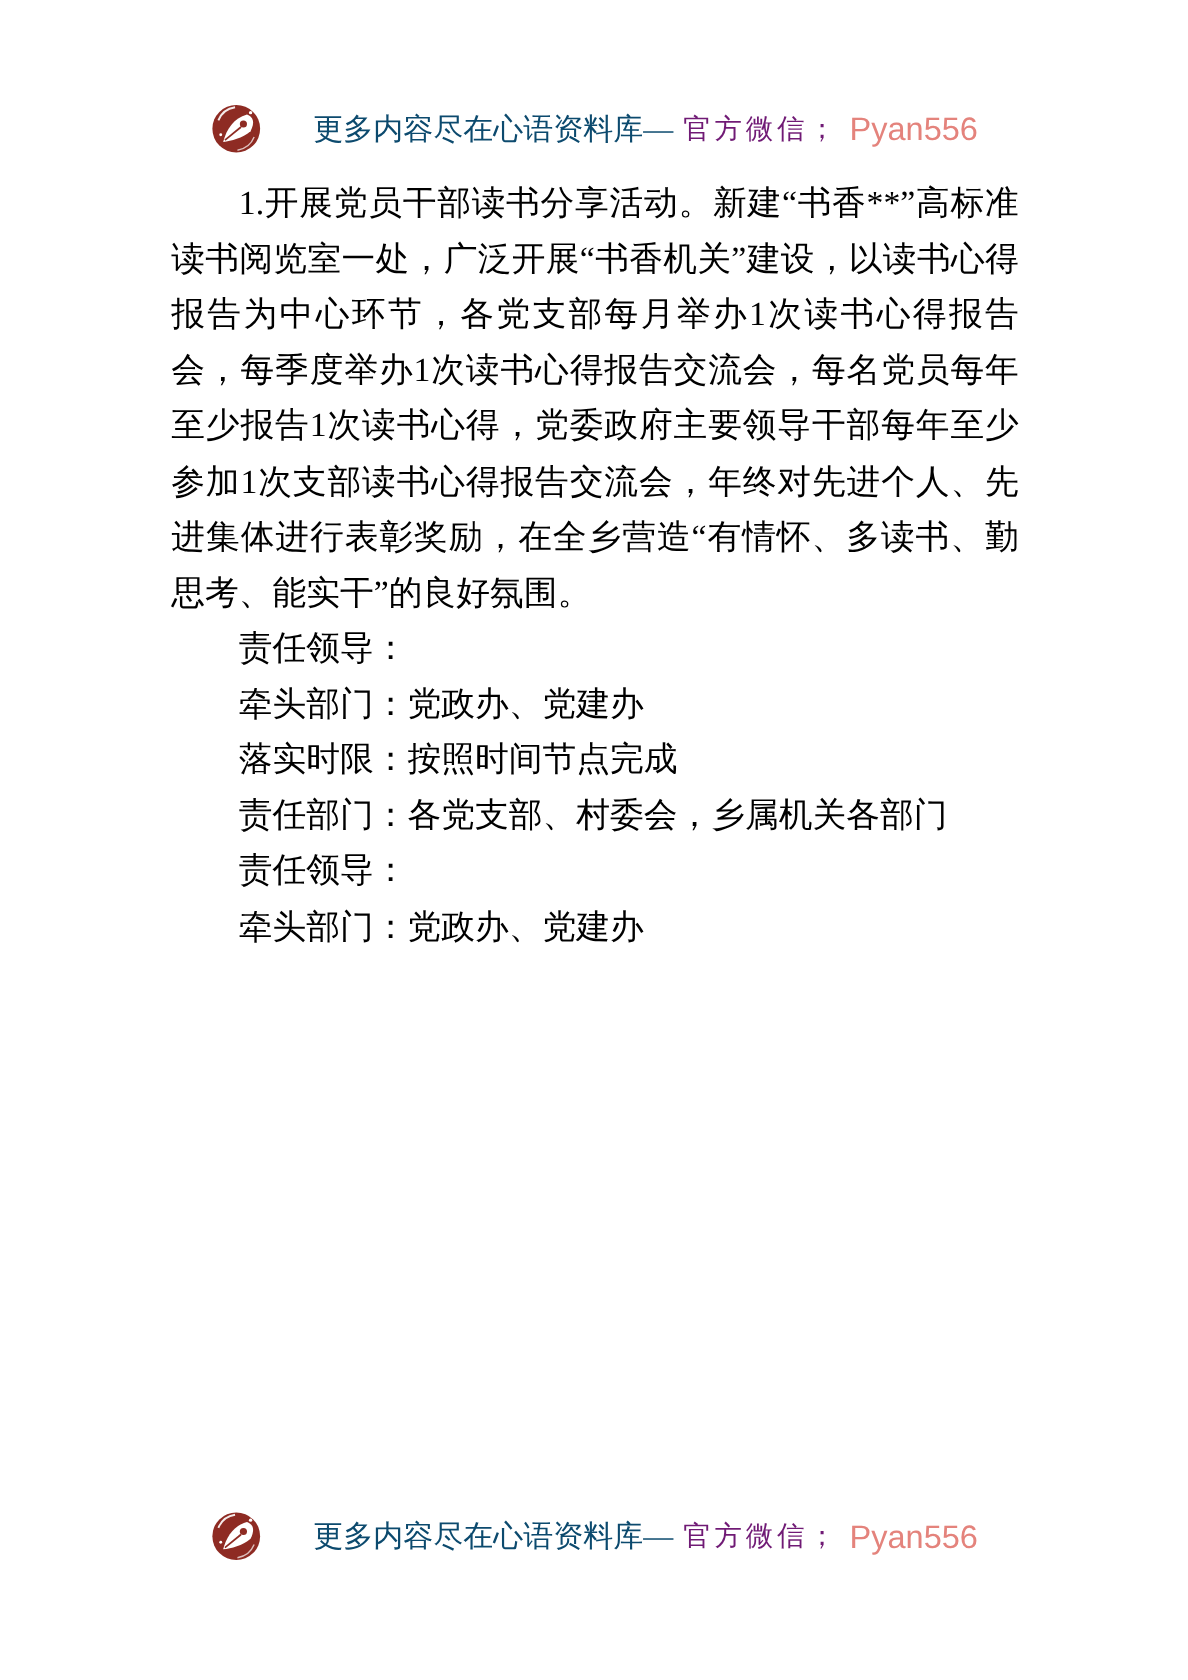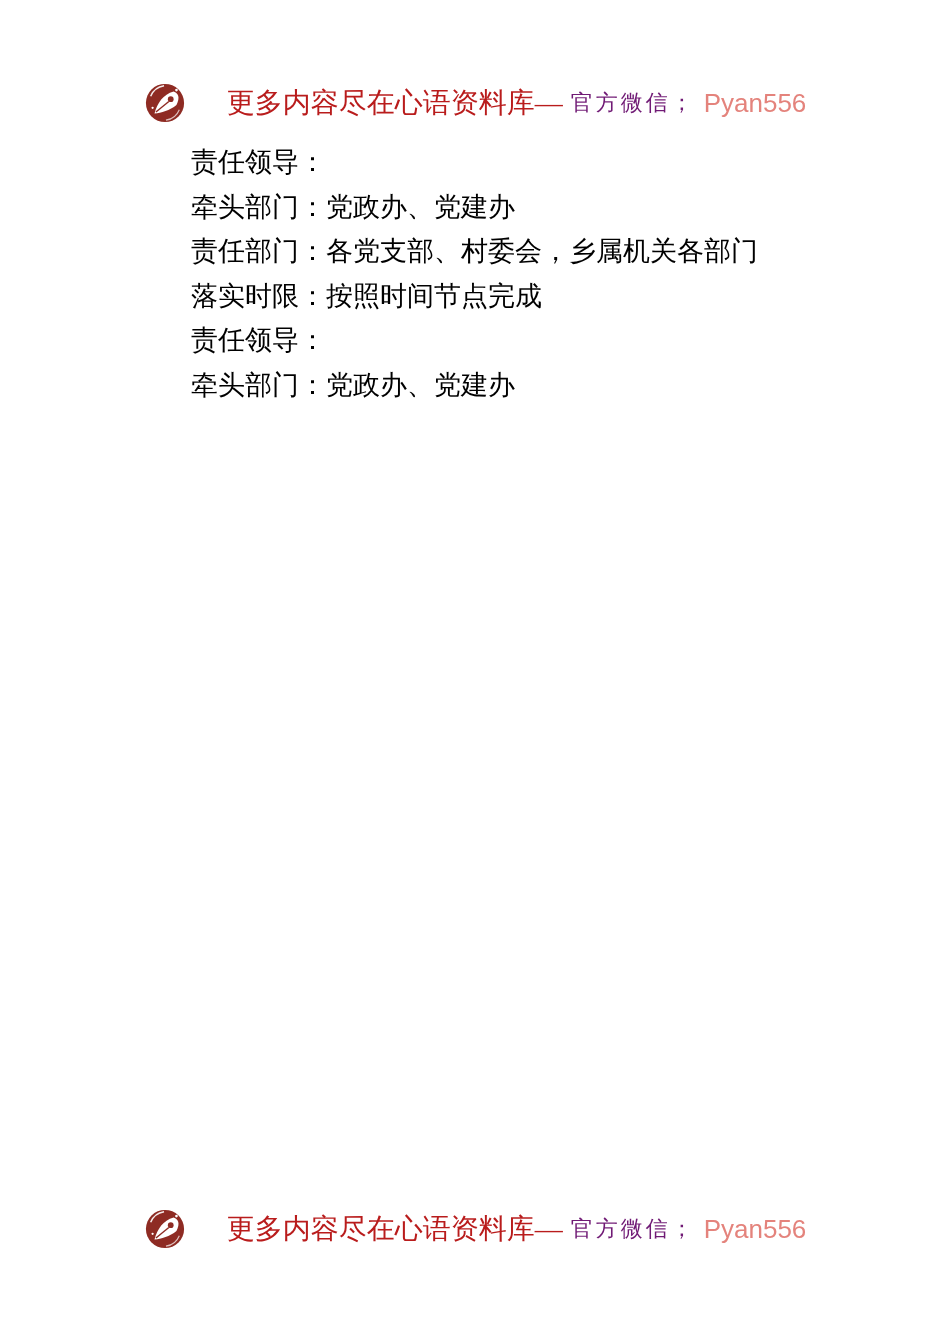--- a/index.html
+++ b/index.html
@@ -28,22 +28,22 @@
   }
   .watermark.header { top: 82px; }
   .watermark.footer { top: 1208px; }
   .wm-logo {
     width: 42px;
     height: 42px;
     flex: 0 0 auto;
     display: inline-block;
   }
   .wm-main {
-    color: #b91c1c;
-    font-size: 28px;
+    color: #0c4a6e;
+    font-size: 24px;
     font-family: "Liberation Serif", "DejaVu Serif", serif;
     margin-left: 33px;
   }
   .wm-wechat {
     color: #701a75;
     font-size: 22px;
     letter-spacing: 3px;
     font-family: "DejaVu Serif", serif;
   }
   .wm-id {
@@ -85,24 +85,25 @@
         <circle cx="9" cy="27" r="1.2" fill="#ffffff"></circle>
         <circle cx="34" cy="8.5" r="1.4" fill="#ffffff"></circle>
       </svg>
     </span>
     <span class="wm-main">更多内容尽在心语资料库—</span>
     <span class="wm-wechat">官方微信；</span>
     <span class="wm-id">Pyan556</span>
   </div>
 
   <div class="content">
+    <p>1.开展党员干部读书分享活动。新建“书香**”高标准读书阅览室一处，广泛开展“书香机关”建设，以读书心得报告为中心环节，各党支部每月举办1次读书心得报告会，每季度举办1次读书心得报告交流会，每名党员每年至少报告1次读书心得，党委政府主要领导干部每年至少参加1次支部读书心得报告交流会，年终对先进个人、先进集体进行表彰奖励，在全乡营造“有情怀、多读书、勤思考、能实干”的良好氛围。</p>
     <p>责任领导：</p>
     <p>牵头部门：党政办、党建办</p>
+    <p>落实时限：按照时间节点完成</p>
     <p>责任部门：各党支部、村委会，乡属机关各部门</p>
-    <p>落实时限：按照时间节点完成</p>
     <p>责任领导：</p>
     <p>牵头部门：党政办、党建办</p>
   </div>
 
   <div class="watermark footer">
     <span class="wm-logo">
       <svg viewBox="0 0 44 44" width="42" height="42" aria-hidden="true">
         <circle cx="22" cy="22" r="20" fill="#8e2b23"></circle>
         <path d="M7 15 A 18 18 0 0 1 21 4" stroke="#ffffff" stroke-width="1.6" fill="none" opacity="0.9"></path>
         <path d="M37 29 A 18 18 0 0 1 23 40" stroke="#ffffff" stroke-width="1.2" fill="none" opacity="0.7"></path>

